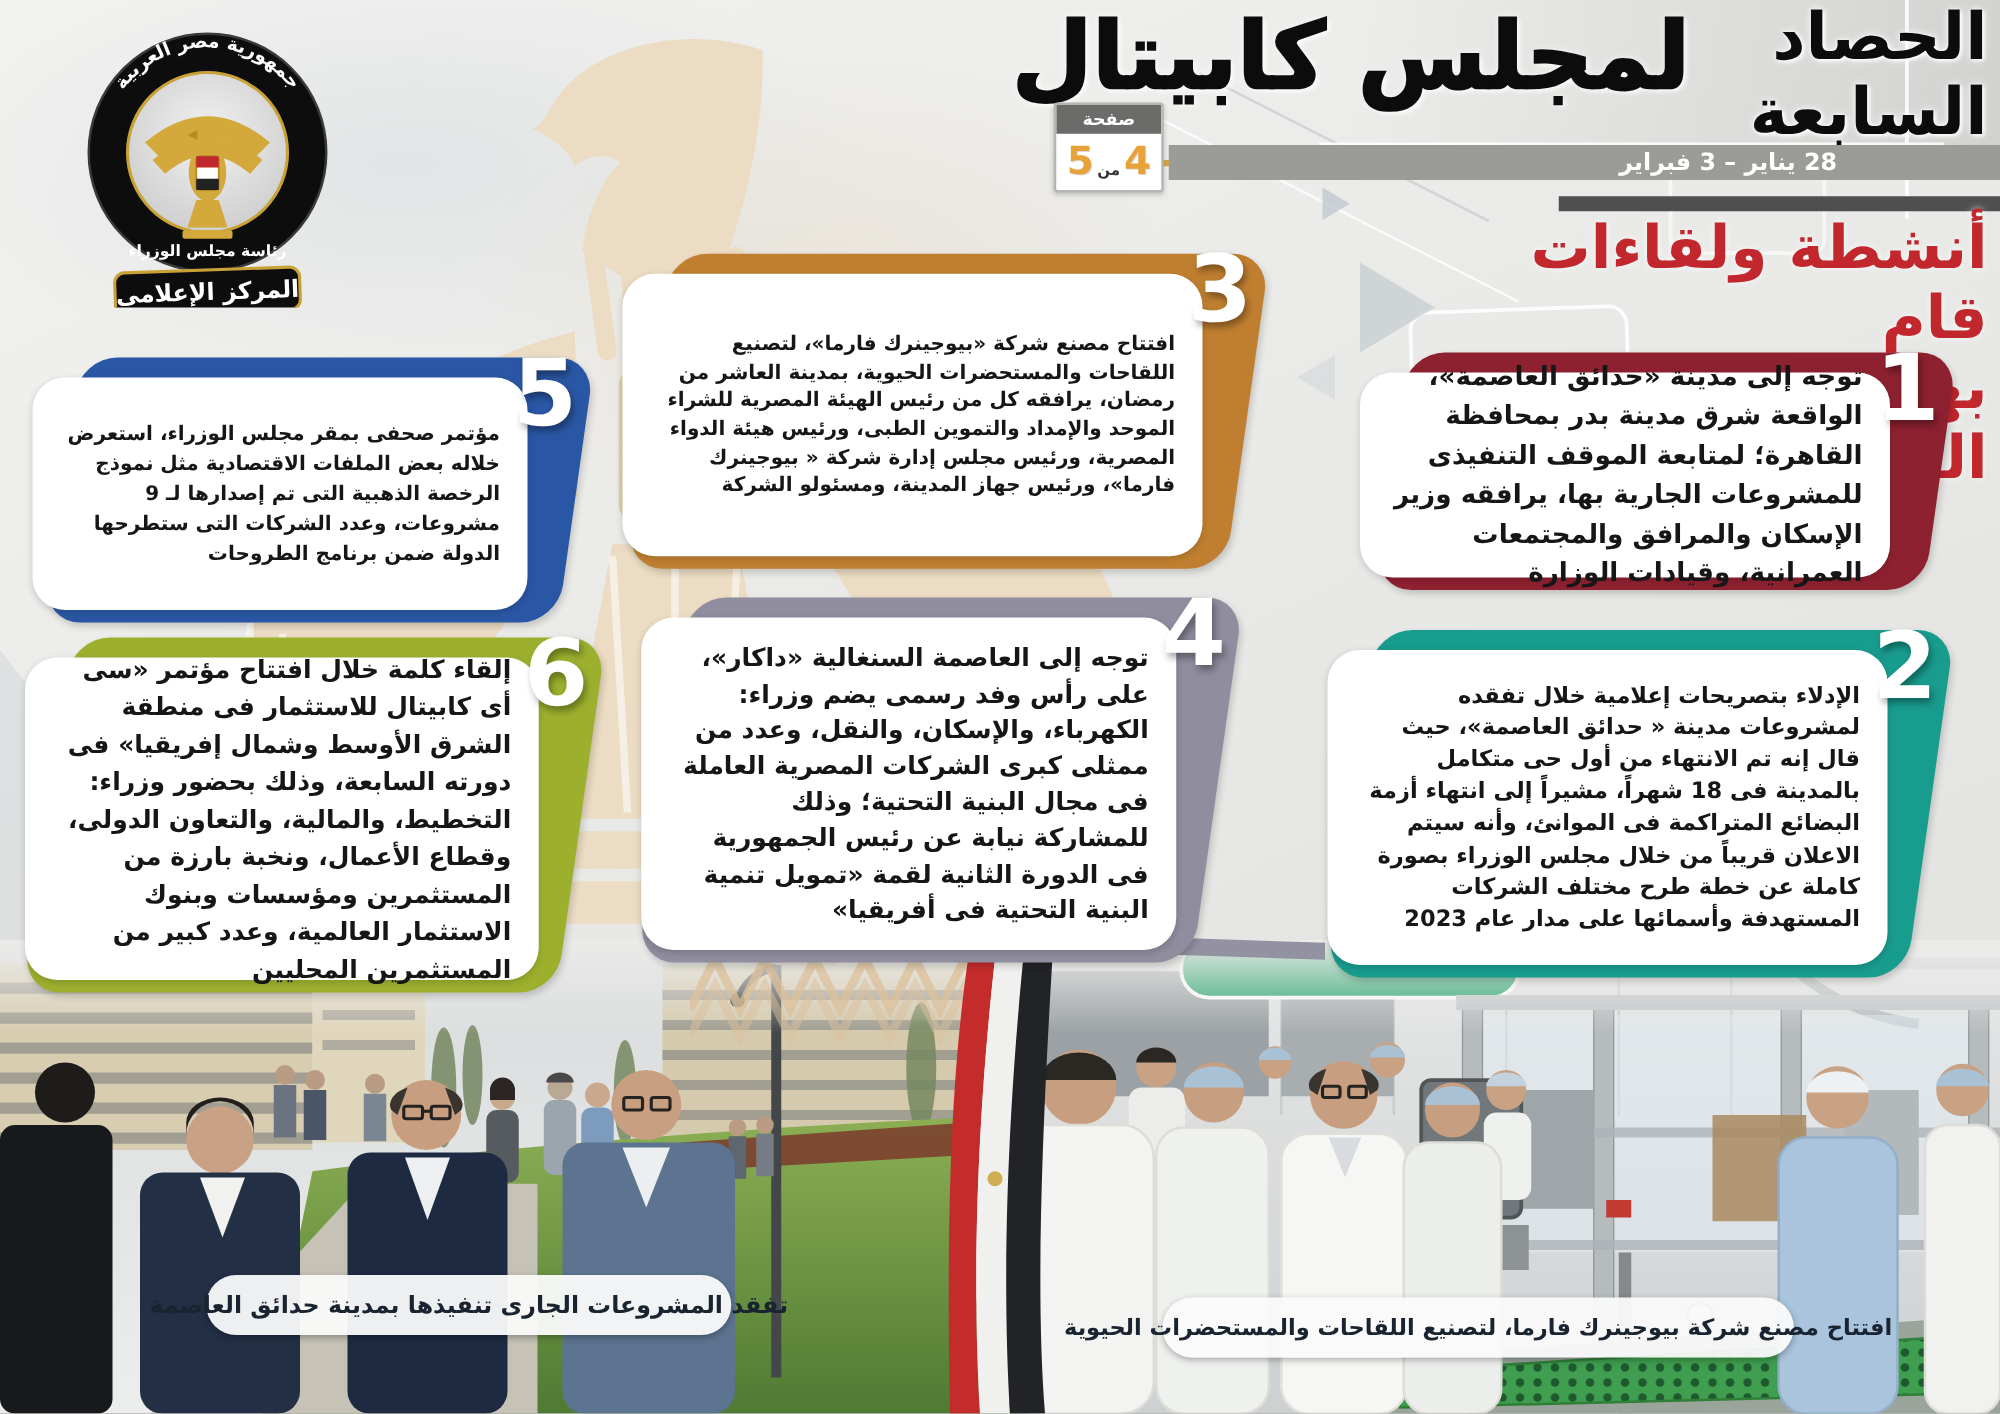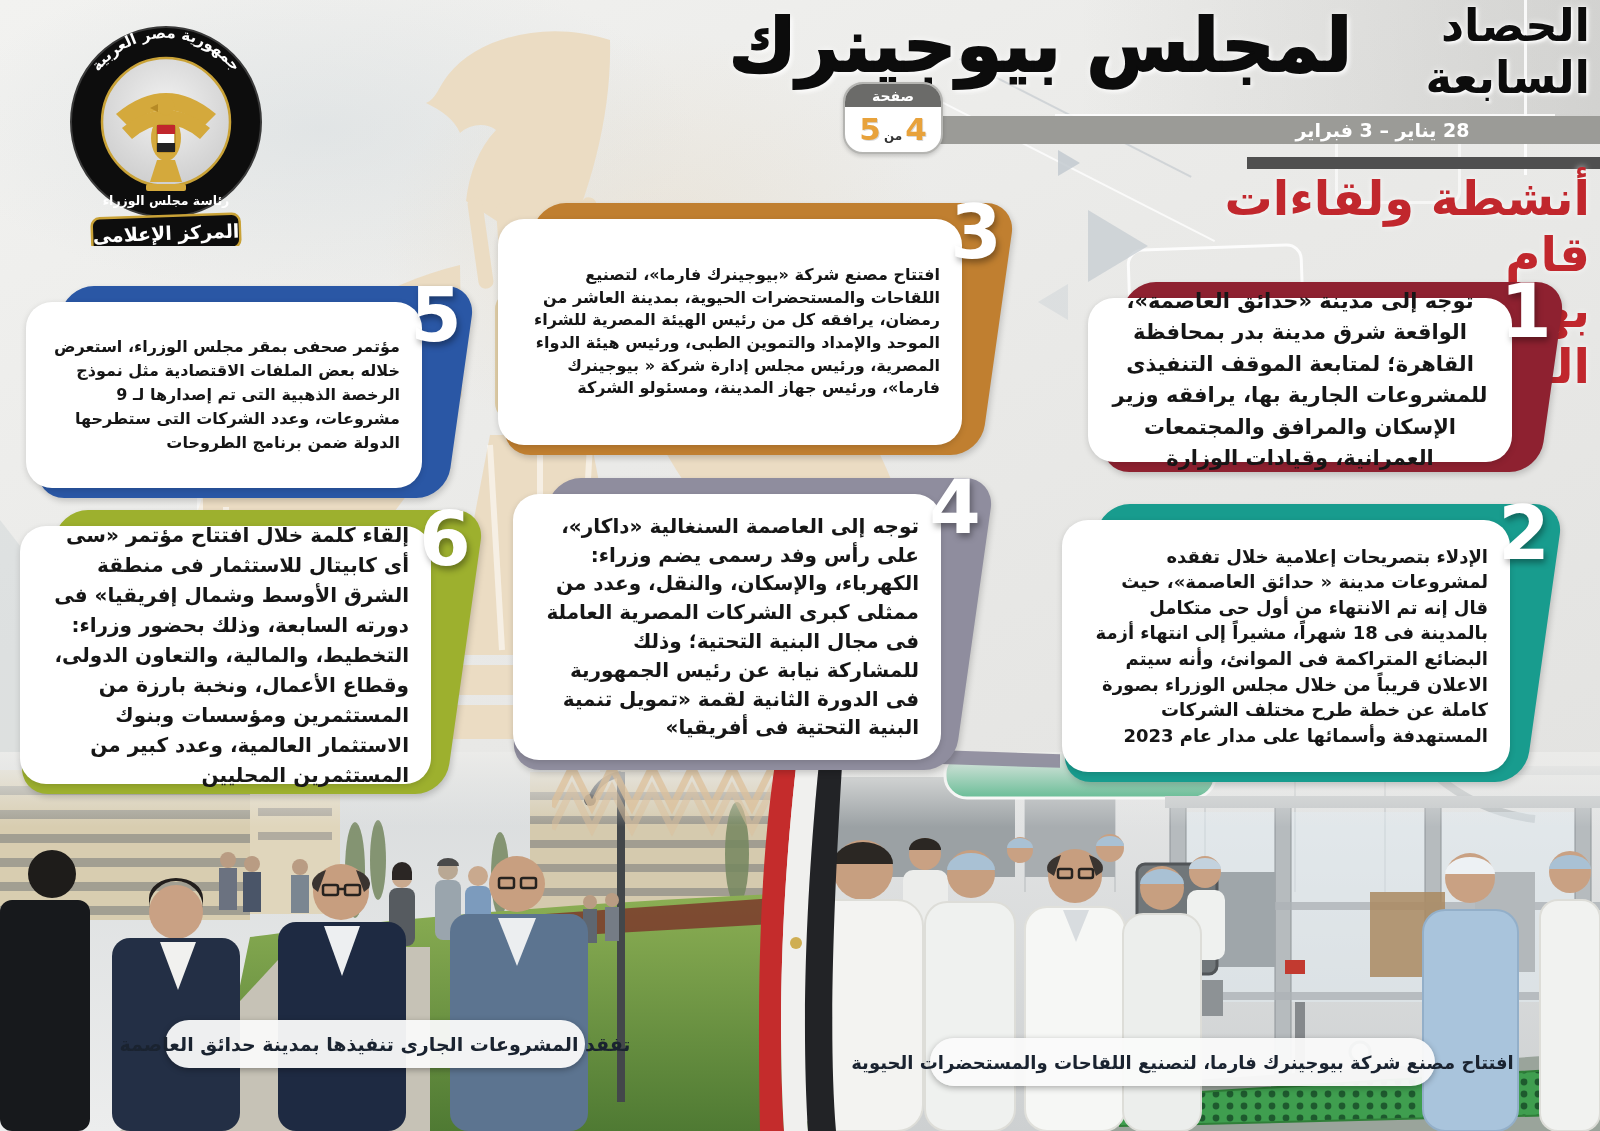--- a/index.html
+++ b/index.html
@@ -38,51 +38,51 @@
   .crop-line-h{left:1055px;top:114px;width:500px;height:3px;background:rgba(255,255,255,.85);}
   .crop-line-v{left:1524px;top:0;width:3px;height:175px;background:rgba(255,255,255,.85);}
   .watermark{left:170px;top:15px;width:790px;height:750px;}
   .chevrons{left:552px;top:737px;width:245px;height:105px;z-index:4;}
   .swoosh{left:600px;top:731px;width:460px;height:40px;background:#8F8D9E;z-index:4;
     clip-path:polygon(0 20%,100% 58%,100% 92%,0 55%);opacity:.95;}
   .thread-red{left:790px;top:691px;width:4px;height:50px;background:#C0392B;transform:rotate(9deg);z-index:2;}
   .thread-black{left:801px;top:688px;width:4px;height:53px;background:#24262a;transform:rotate(6deg);z-index:2;}
   
   .masthead-small{right:10px;top:0;text-align:right;color:#0c0c0c;font-weight:bold;
-    font-size:45px;line-height:1.16;z-index:6;
+    font-size:52px;line-height:1.16;z-index:6;
     text-shadow:0 0 7px rgba(255,255,255,.95),0 0 2px rgba(255,255,255,.9),2px 2px 3px rgba(255,255,255,.8);}
   .masthead-main{right:248px;top:2px;color:#0c0c0c;font-weight:bold;font-size:74px;z-index:6;
     -webkit-text-stroke:2px #0c0c0c;letter-spacing:-1px;
     text-shadow:0 0 8px rgba(255,255,255,.9),3px 3px 4px rgba(255,255,255,.75);}
   .date-bar{left:935px;top:116px;width:665px;height:28px;color:#fff;font-size:19px;font-weight:bold;
     display:flex;align-items:center;justify-content:center;z-index:6;padding-left:230px;box-sizing:border-box;}
   .divider-dark{left:1247px;top:157px;width:353px;height:12px;background:#4F4F4F;z-index:6;}
   .section-heading{right:10px;top:170px;width:380px;text-align:right;font-weight:bold;
     font-size:48px;line-height:1.17;z-index:6;text-shadow:0 0 6px rgba(255,255,255,.8);}
   
-  .page-badge{left:843px;top:82px;width:100px;height:72px;background:#fff;border:2px solid #b5b5b2;
-    border-radius:20px;overflow:hidden;z-index:6;box-shadow:0 2px 4px rgba(0,0,0,.18);box-sizing:border-box;}
+  .page-badge{left:843px;top:82px;width:88px;height:72px;background:#fff;border:2px solid #b5b5b2;
+    border-radius:3px;overflow:hidden;z-index:6;box-shadow:0 2px 4px rgba(0,0,0,.18);box-sizing:border-box;}
   .badge-head{height:23px;background:#6b6b69;color:#fff;font-size:14px;font-weight:bold;
     display:flex;align-items:center;justify-content:center;}
   .badge-body{height:45px;display:flex;align-items:center;justify-content:center;gap:3px;direction:rtl;}
   .badge-num{font-size:31px;font-weight:bold;line-height:1;text-shadow:1px 1px 0 rgba(0,0,0,.15);}
   .badge-sep{font-size:12px;color:#333;font-weight:bold;margin-top:12px;}
   
   .logo{left:54px;top:22px;width:226px;height:224px;z-index:6;}
   
   .card{position:absolute;z-index:6;}
   .card .tab{position:absolute;left:38px;right:0;top:0;bottom:0;background:var(--c,#888);
     border-radius:30px;transform:skewX(-8deg);transform-origin:100% 0;box-shadow:2px 3px 6px rgba(0,0,0,.18);}
   .card .panel{position:absolute;left:0;right:54px;top:16px;bottom:10px;background:#fff;border-radius:26px;
     box-shadow:0 2px 6px rgba(0,0,0,.15);display:flex;align-items:center;padding:10px 22px;box-sizing:border-box;}
   .card .num{position:absolute;top:-8px;right:4px;width:72px;text-align:center;font-size:74px;font-weight:bold;
     color:#fff;line-height:1;text-shadow:2px 4px 6px rgba(0,0,0,.35);}
   .card .text{width:100%;font-weight:bold;color:#161616;text-align:right;font-size:20px;line-height:1.48;}
   #card-1{left:1088px;top:282px;width:478px;height:190px;}
-  #card-1 .text{font-size:21px;line-height:1.5;text-align:center;}
+  #card-1 .text{font-size:21px;line-height:1.5;}
   #card-2{left:1062px;top:504px;width:502px;height:278px;}
   #card-2 .text{font-size:18px;line-height:1.42;}
   #card-3{left:498px;top:203px;width:518px;height:252px;}
   #card-3 .text{font-size:16px;line-height:1.42;}
   #card-4{left:513px;top:478px;width:482px;height:292px;}
   #card-4 .text{font-size:20px;line-height:1.44;}
   #card-5{left:26px;top:286px;width:450px;height:212px;}
   #card-5 .text{font-size:16px;line-height:1.5;}
   #card-6{left:20px;top:510px;width:465px;height:284px;}
   #card-6 .text{font-size:20px;line-height:1.5;}
@@ -155,21 +155,21 @@
       <rect x="328" y="280" width="84" height="122" rx="14" fill="#F6F1E6" stroke="#E2CFA8" stroke-width="6"></rect>
       <path d="M330,282 L410,282 L330,350 Z" fill="#C2443A" opacity="0.85"></path>
       <rect x="330" y="368" width="80" height="32" rx="8" fill="#3C3C3E" opacity="0.8"></rect>
     </g>
   </svg>
 
   <div class="abs masthead-small">
     <div>الحصاد</div>
     <div>السابعة</div>
   </div>
-  <div class="abs masthead-main">لمجلس بيوجينرك</div>
+  <div class="abs masthead-main">لمجلس كابيتال</div>
   <div class="abs date-bar" style="background-color: rgb(155, 155, 151);">28 يناير – 3 فبراير</div>
   <div class="abs divider-dark"></div>
   <div class="abs section-heading" style="color: rgb(193, 39, 45);">
     <div>أنشطة ولقاءات قام</div>
     <div>بها رئيس الوزراء</div>
   </div>
 
   <div class="abs page-badge">
     <div class="badge-head">صفحة</div>
     <div class="badge-body">

